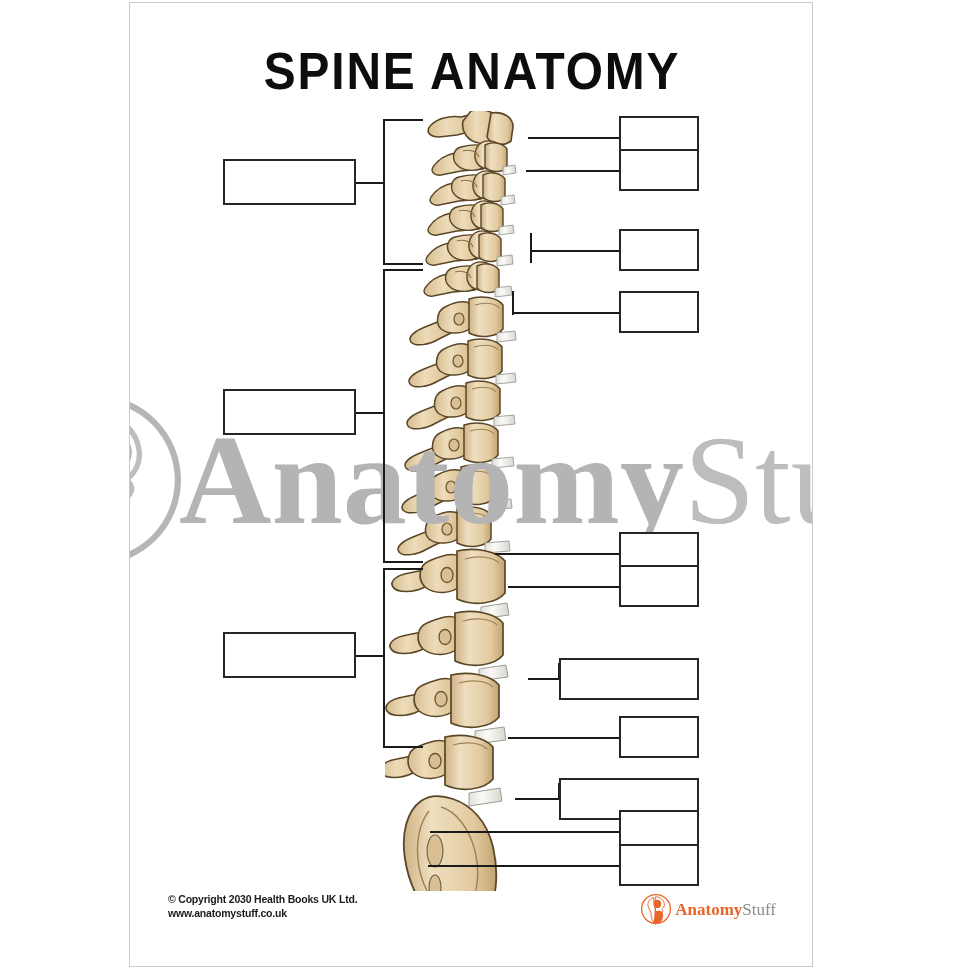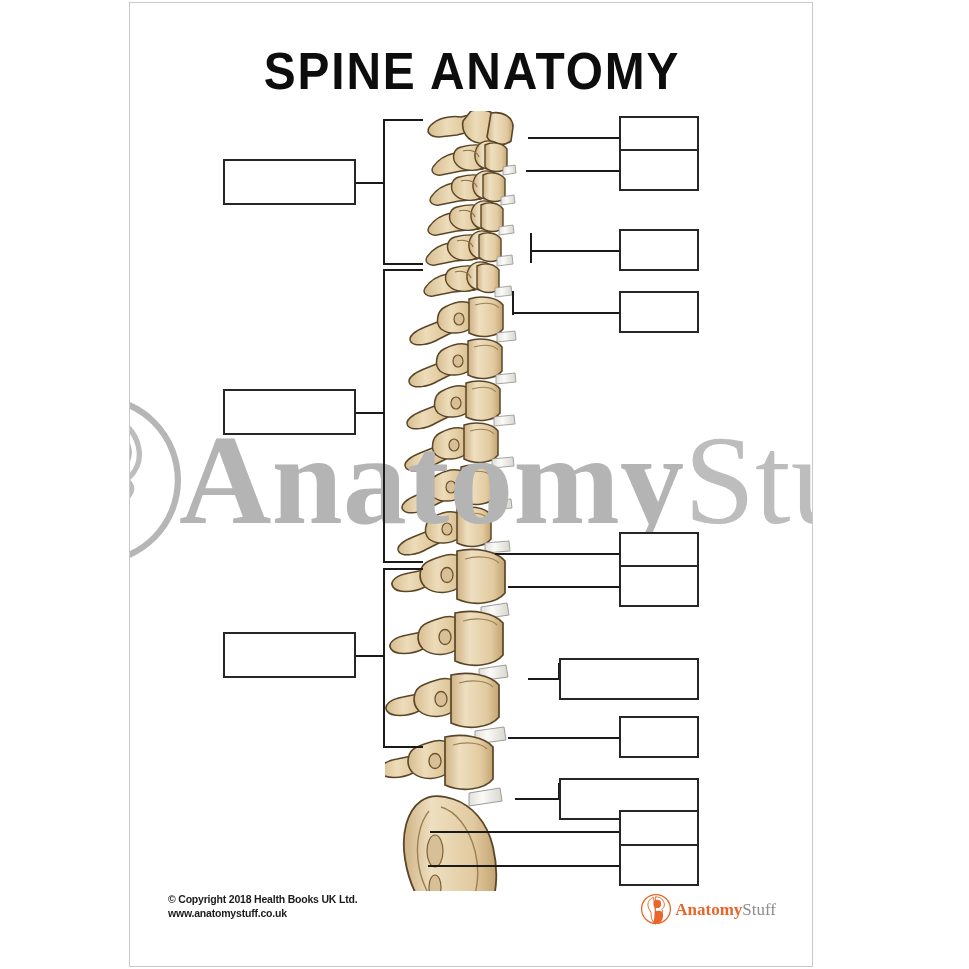--- a/index.html
+++ b/index.html
@@ -347,21 +347,21 @@
       <span class="box-text"></span>
     </div>
     <div class="label-box" style="left:489px; top:807px; width:80px; height:42px;">
       <span class="box-text"></span>
     </div>
     <div class="label-box" style="left:489px; top:841px; width:80px; height:42px;">
       <span class="box-text"></span>
     </div>
 
     <div class="copyright">
-      <div>© Copyright 2018 Health Books UK Ltd.</div>
+      <div>© Copyright 2030 Health Books UK Ltd.</div>
       <div>www.anatomystuff.co.uk</div>
     </div>
 
     <div class="footer-logo">
       <svg class="fl-mark" viewBox="0 0 100 100">
         <circle cx="50" cy="50" r="45" fill="none" stroke="#e8662a" stroke-width="4"></circle>
         <path d="M42 14 C28 18 22 32 26 44 C29 54 36 58 35 68 C34 78 38 86 45 94 L48 98 L48 52 Z" fill="none" stroke="#e8662a" stroke-width="3"></path>
         <path d="M50 12 C64 12 74 22 76 34 C77 42 73 48 68 52 C71 54 72 58 70 61
                  C68 64 63 64 61 62 C60 68 57 72 52 74 L48 75 L48 12 Z" fill="none" stroke="#e8662a" stroke-width="3"></path>
         <ellipse cx="54" cy="34" rx="12" ry="13" fill="#e8662a"></ellipse>

